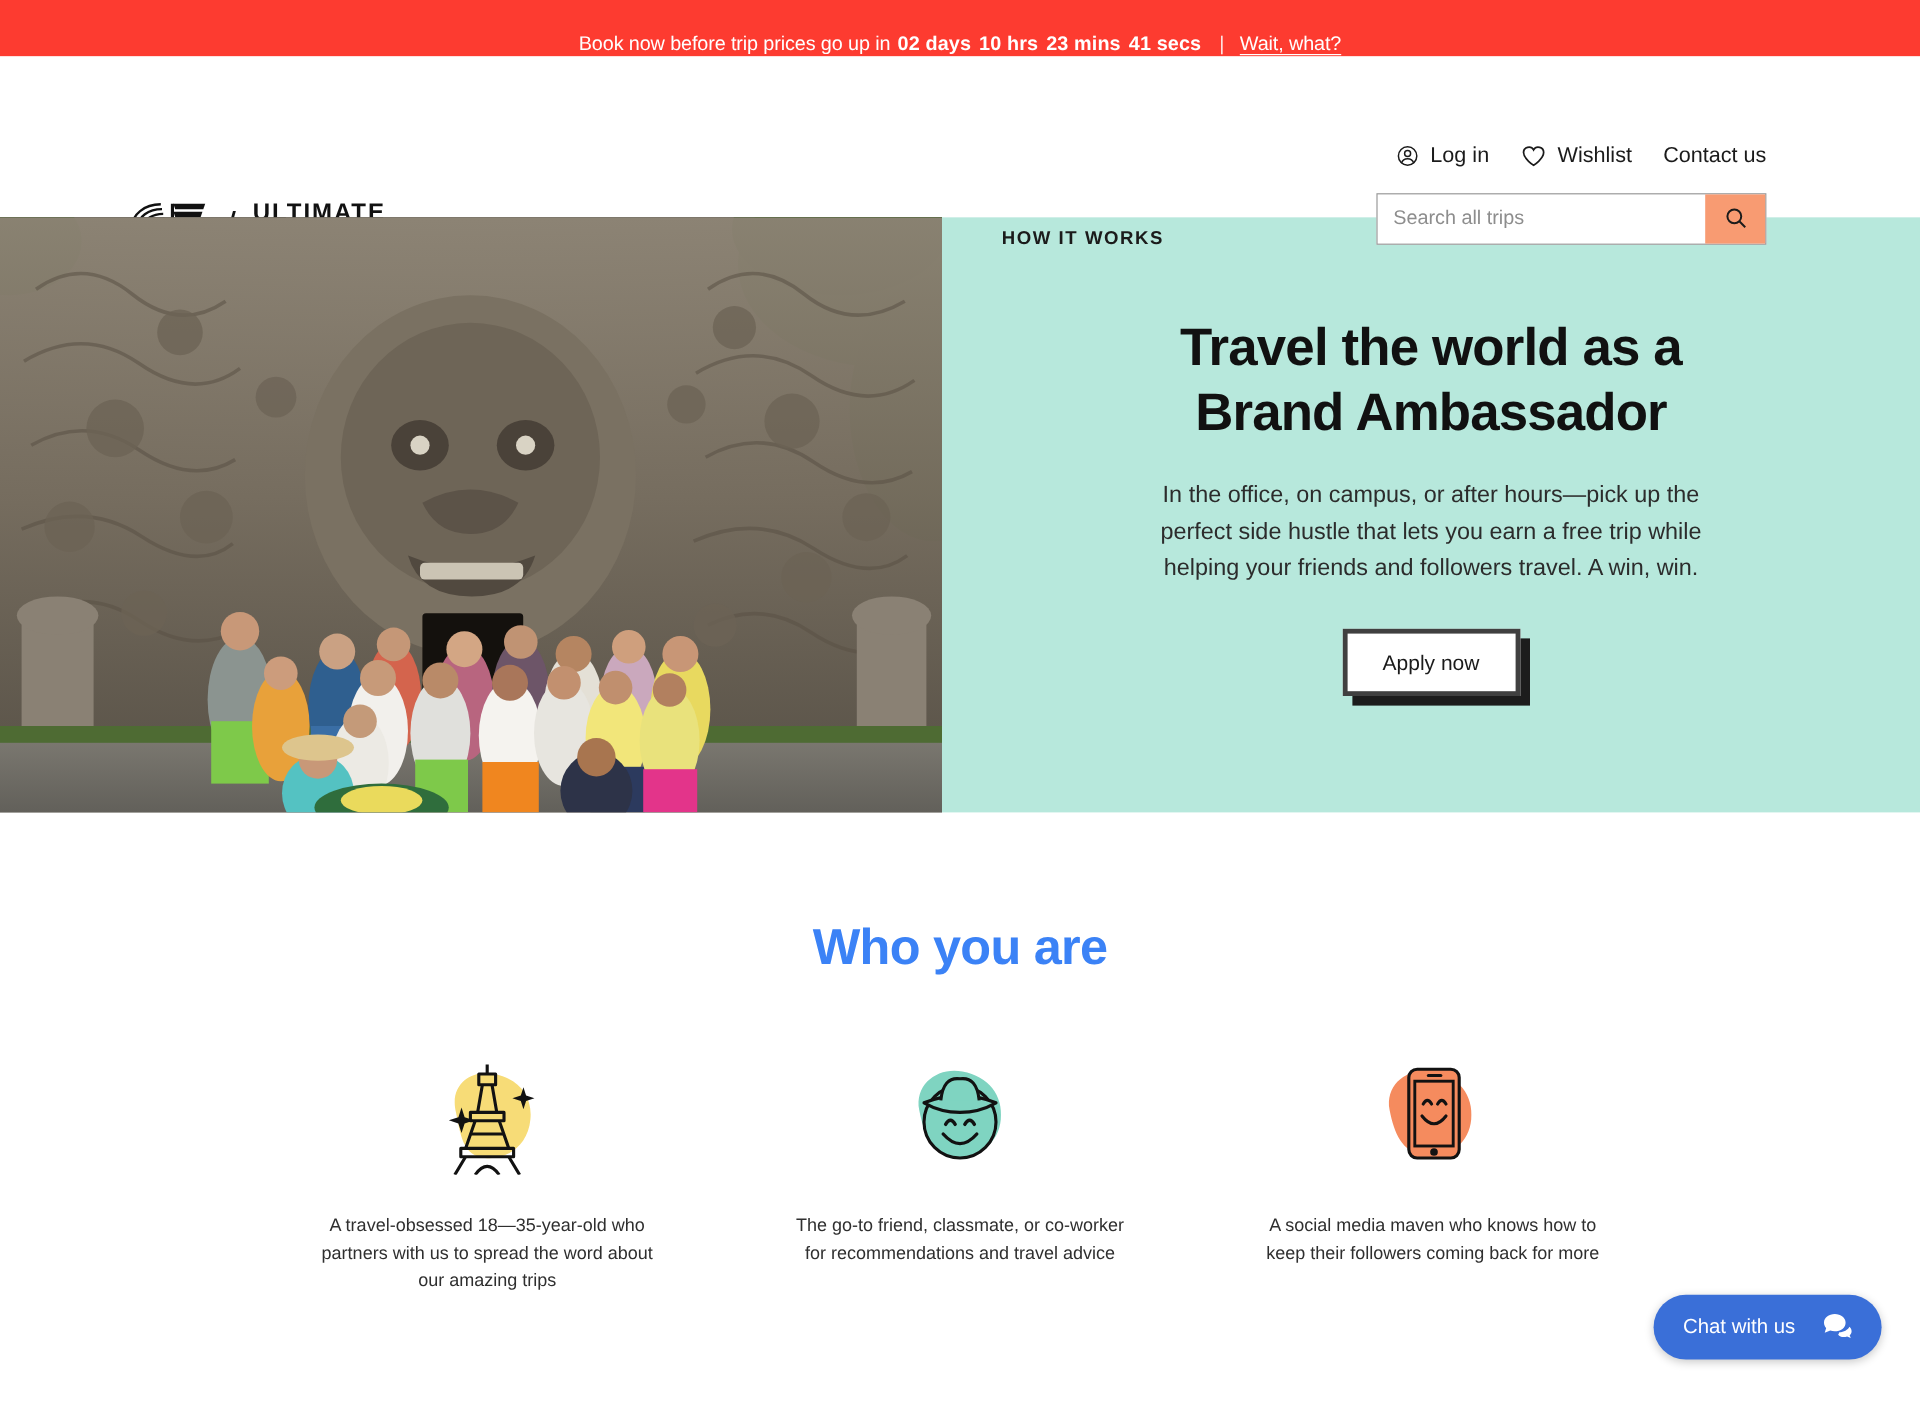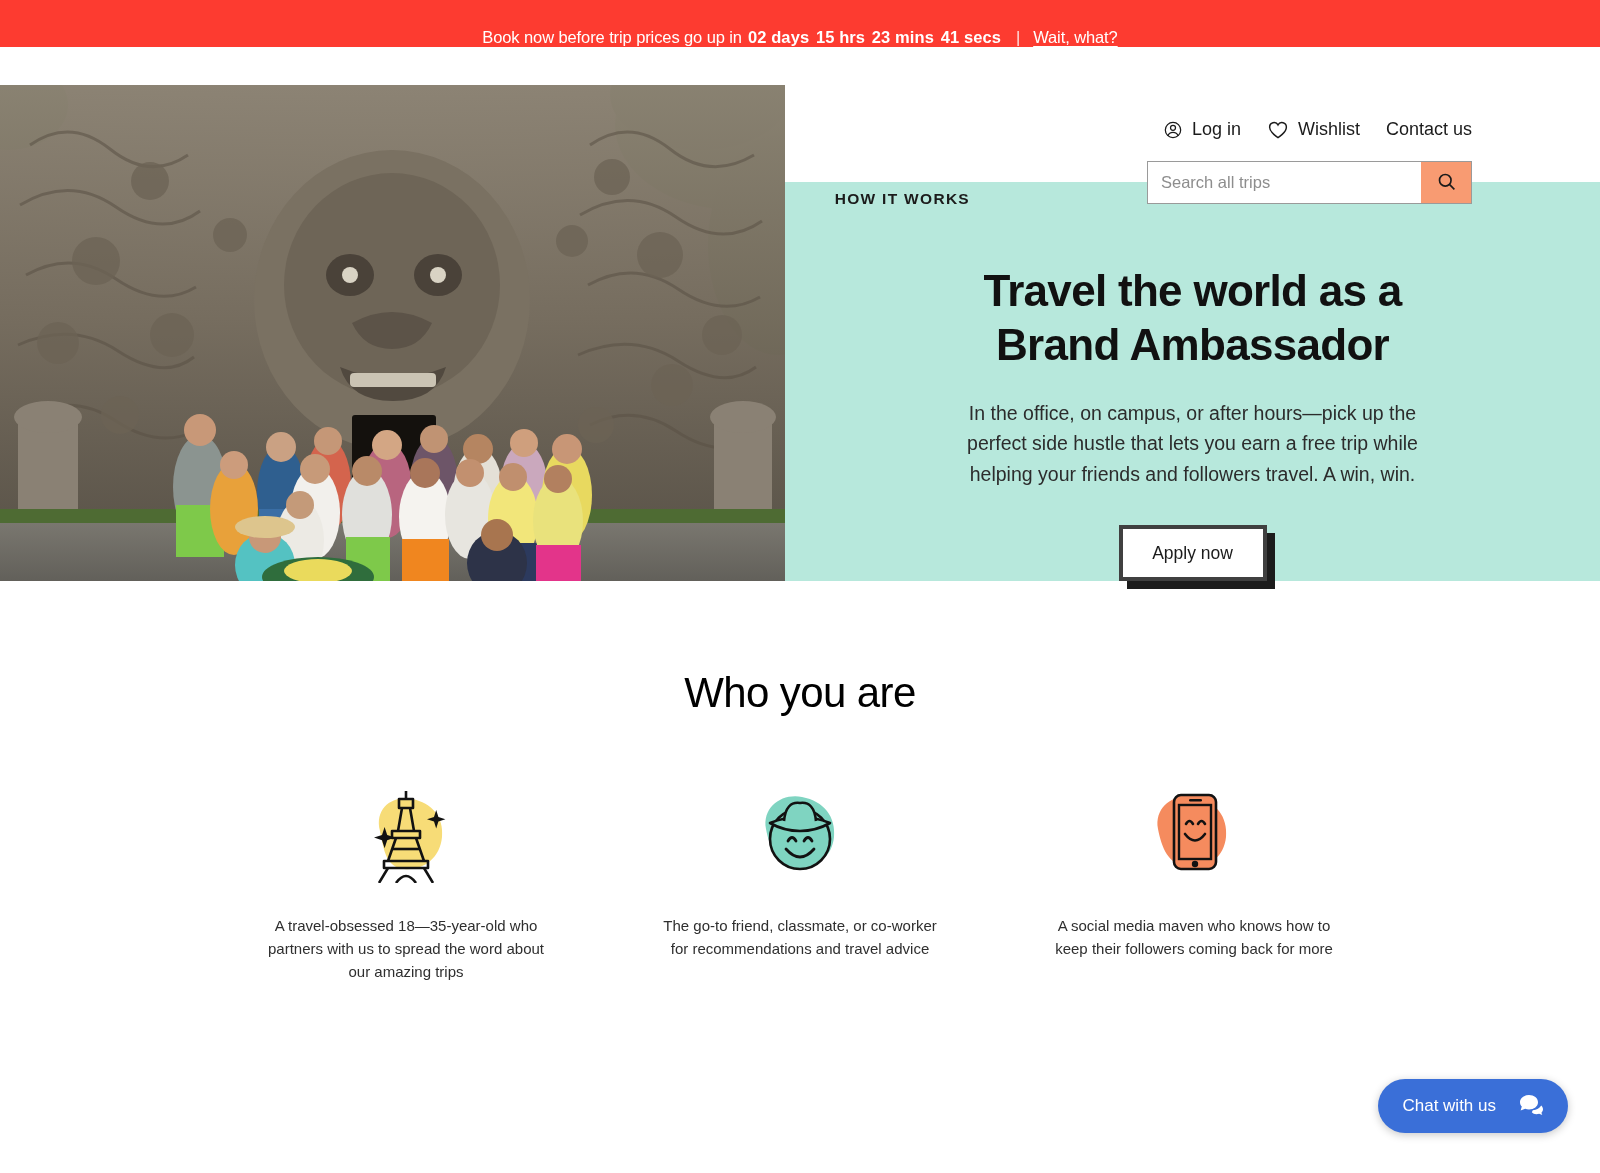--- a/index.html
+++ b/index.html
@@ -133,21 +133,21 @@
     width: 50px;
     background: #f89b72;
     border: 0;
     display: flex;
     align-items: center;
     justify-content: center;
     cursor: pointer;
   }
 
   
-  .hero { display: flex; height: 400px; align-items: flex-end; }
+  .hero { display: flex; height: 496px; }
   .hero-photo {
     width: 785px;
     position: relative;
     overflow: hidden;
     background: #3c3a32;
   }
   .hero-photo svg { display: block; width: 100%; height: 100%; }
   .hero-panel {
     flex: 1;
     background: #b7e8dc;
@@ -191,24 +191,24 @@
     font-family: "Liberation Sans", sans-serif;
     color: #1b1b1b;
     cursor: pointer;
     letter-spacing: 0px;
   }
 
   
   .who-section { padding-top: 88px; text-align: center; }
   .who-title {
     font-size: 42px;
-    font-weight: 400;
+    font-weight: 700;
     letter-spacing: -0.6px;
     margin: 0;
-    color: #000000;
+    color: #3b82f6;
   }
   .who-grid {
     margin-top: 62px;
     display: flex;
     justify-content: center;
     gap: 0;
   }
   .who-col { width: 394px; display: flex; flex-direction: column; align-items: center; }
   .who-icon { width: 120px; height: 104px; }
   .who-icon svg { display: block; }
@@ -238,21 +238,21 @@
     box-shadow: 0 2px 8px rgba(0,0,0,.22);
   }
 </style>
 </head>
 <body>
 
 <div class="promo-bar">
   <span class="promo-text">Book now before trip prices go up in</span>
   <span class="promo-timer">
     <span>02 days</span>
-    <span>15 hrs</span>
+    <span>10 hrs</span>
     <span>23 mins</span>
     <span>41 secs</span>
   </span>
   <span class="promo-sep">|</span>
   <a class="promo-link">Wait, what?</a>
 </div>
 
 <div class="header">
 
   <div class="utility-nav">

